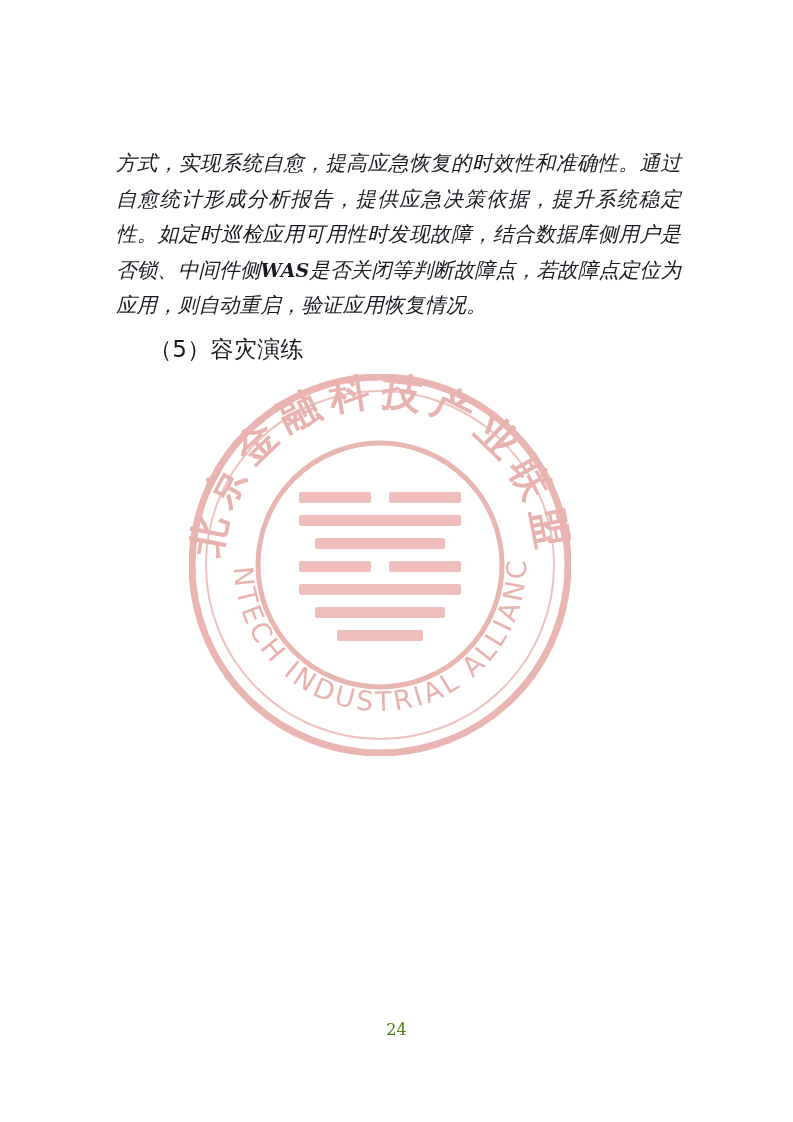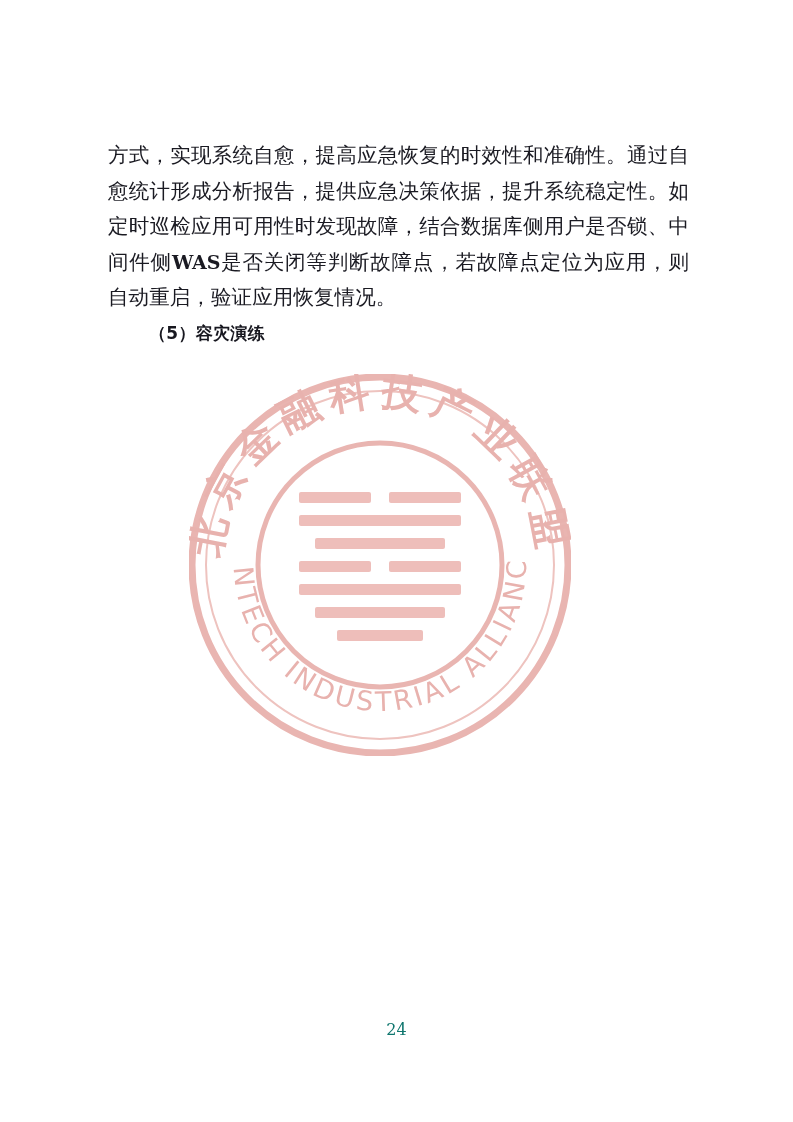--- a/index.html
+++ b/index.html
@@ -41,31 +41,32 @@
     z-index: 2;
   }
 
   .para {
     font-family: "DejaVu Serif", "Liberation Serif", serif;
     font-size: 20.5px;
     line-height: 35.6px;
     color: #1a1a22;
     text-align: justify;
     text-justify: inter-character;
-    margin: 0;
+    margin: 8px;
     letter-spacing: 0.1px;
     text-indent: 41px;
+    font-style: italic;
   }
   .para.noindent { text-indent: 0; }
 
   .heading {
     font-family: "DejaVu Sans", "Liberation Sans", sans-serif;
-    font-size: 17px;
+    font-size: 23px;
     line-height: 35.6px;
-    font-weight: bold;
+    font-weight: normal;
     color: #17171f;
     margin: 0;
     text-indent: 41px;
     letter-spacing: 0.3px;
   }
 
   .latin {
     font-family: "DejaVu Serif", "Liberation Serif", serif;
     font-weight: bold;
     font-size: 19px;
@@ -74,21 +75,21 @@
 
   
   .page-number {
     position: absolute;
     left: 0;
     right: 0;
     top: 1020px;
     text-align: center;
     font-family: "DejaVu Serif", "Liberation Serif", serif;
     font-size: 16px;
-    color: #0f766e;
+    color: #4d7c0f;
     z-index: 2;
   }
 </style>
 </head>
 <body>
 
 <div class="page">
 
   <div class="watermark">
     <svg viewBox="0 0 382 382" xmlns="http://www.w3.org/2000/svg">

